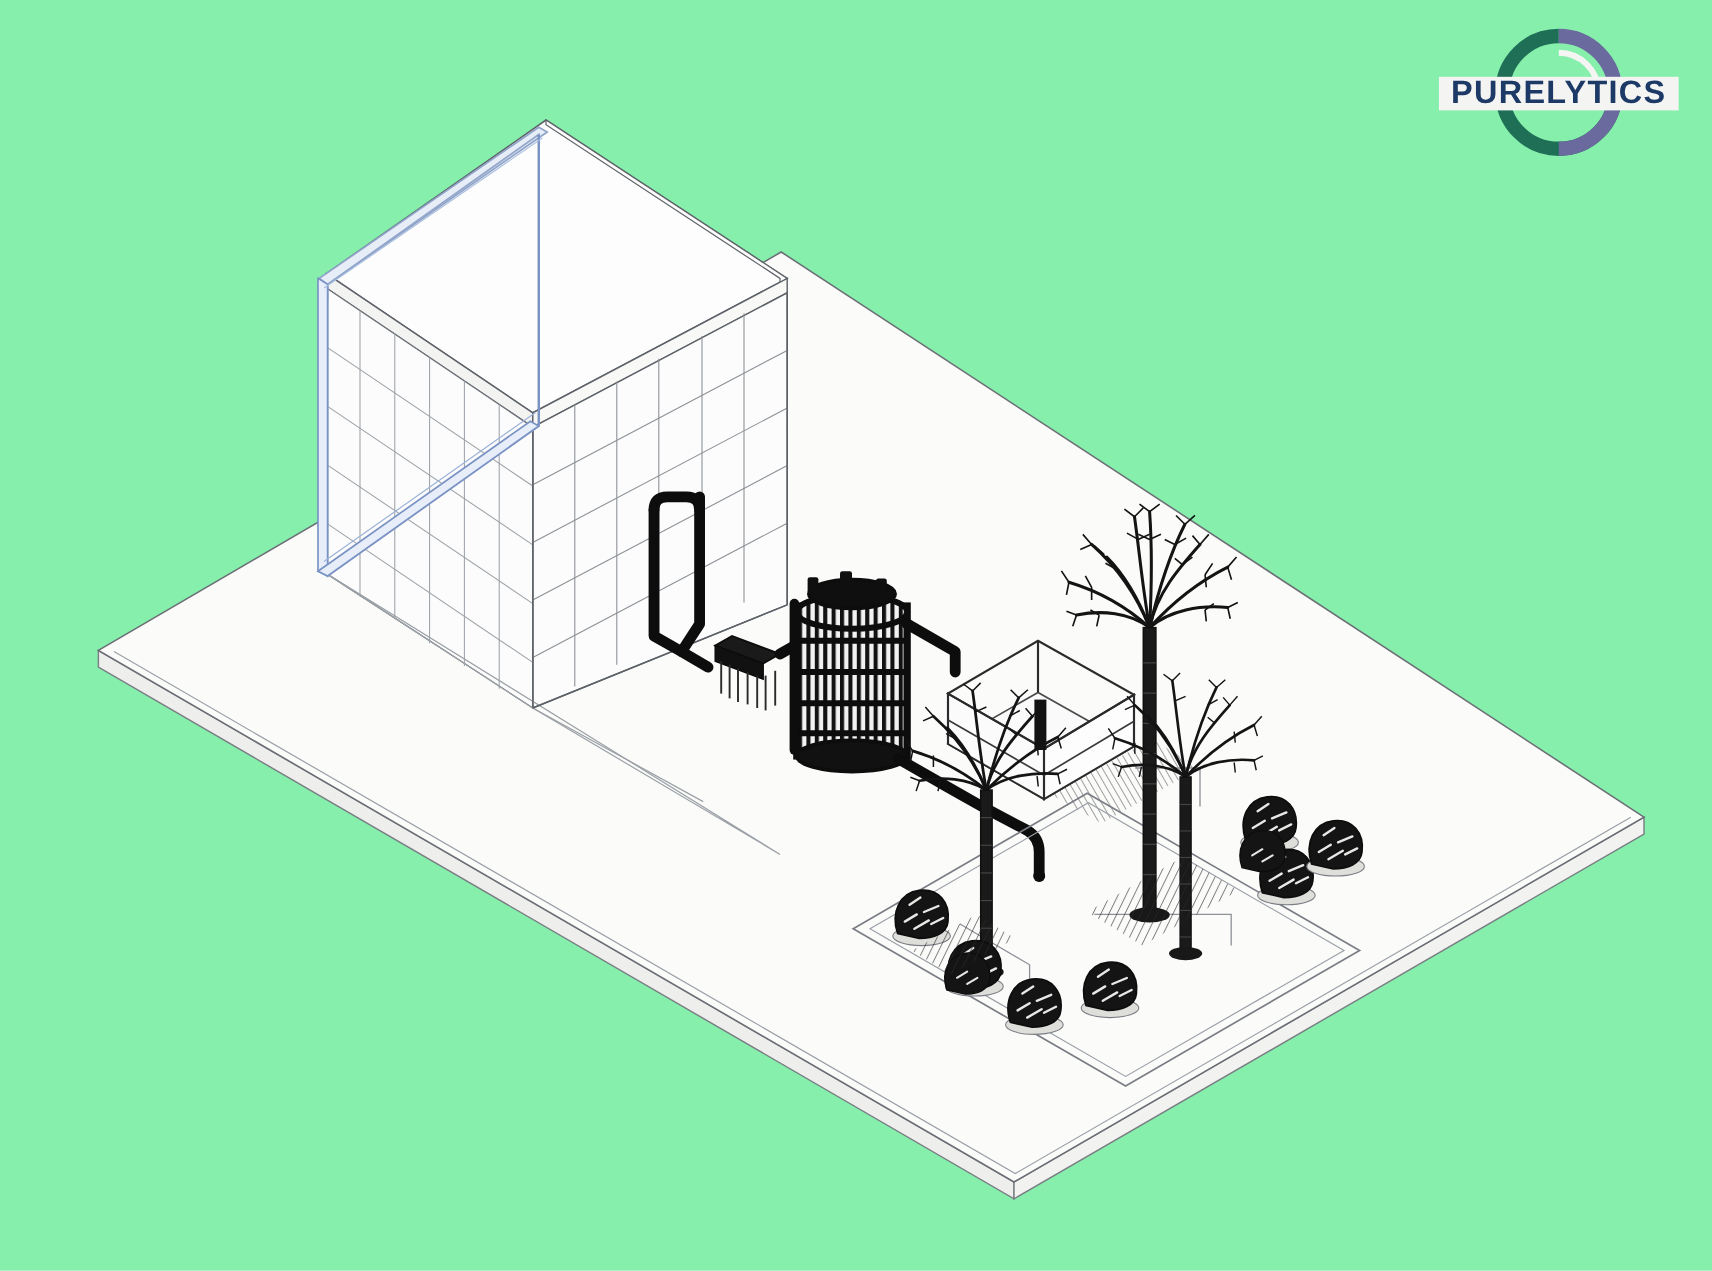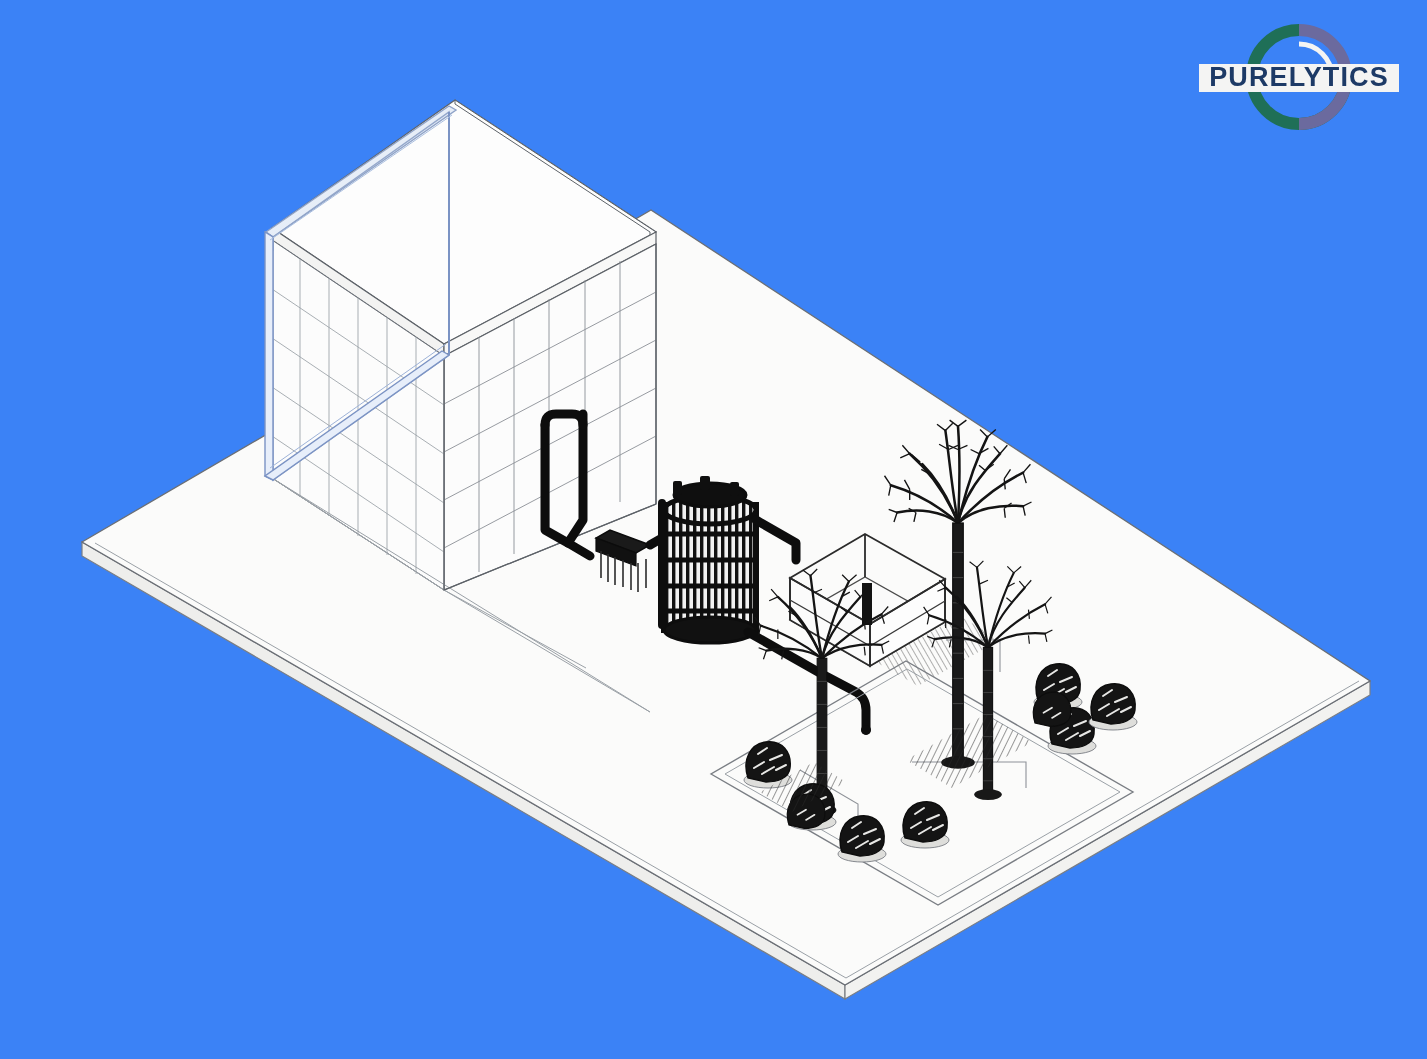--- a/index.html
+++ b/index.html
@@ -6,21 +6,21 @@
   html, body {
     margin: 0;
     padding: 0;
     background: #f4f4f3;
     font-family: "Liberation Sans", sans-serif;
   }
   #page {
     position: relative;
     width: 1427px;
     height: 1059px;
-    background: #3b82f6;
+    background: #86efac;
     overflow: hidden;
   }
   #scene {
     position: absolute;
     left: 0; top: 0;
     width: 1427px;
     height: 1059px;
   }
   #brand-logo {
     position: absolute;

